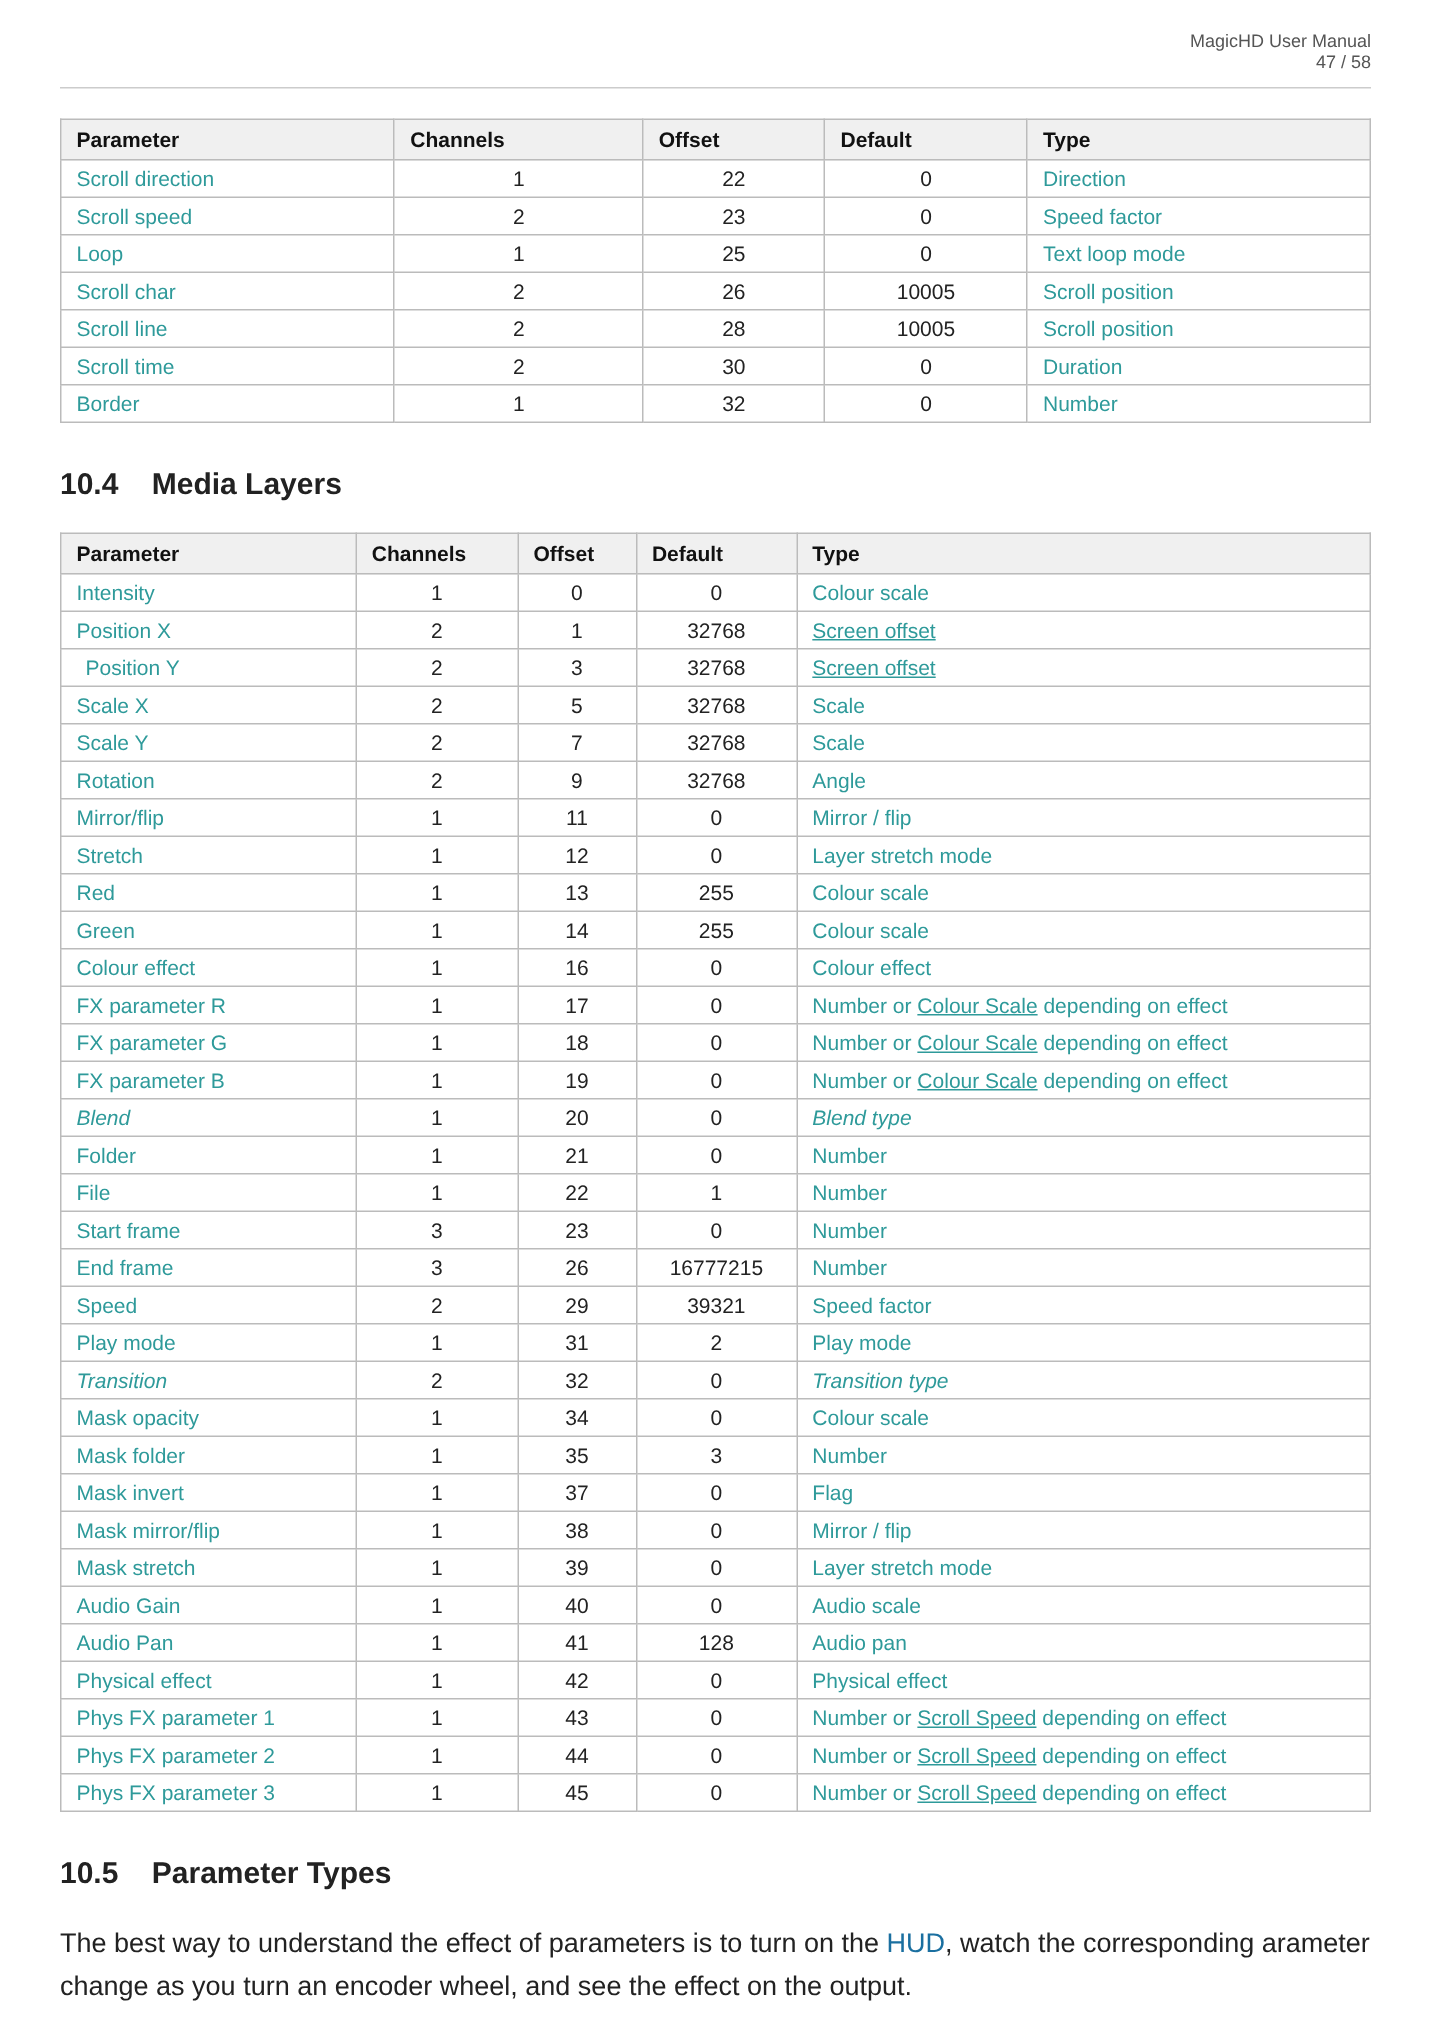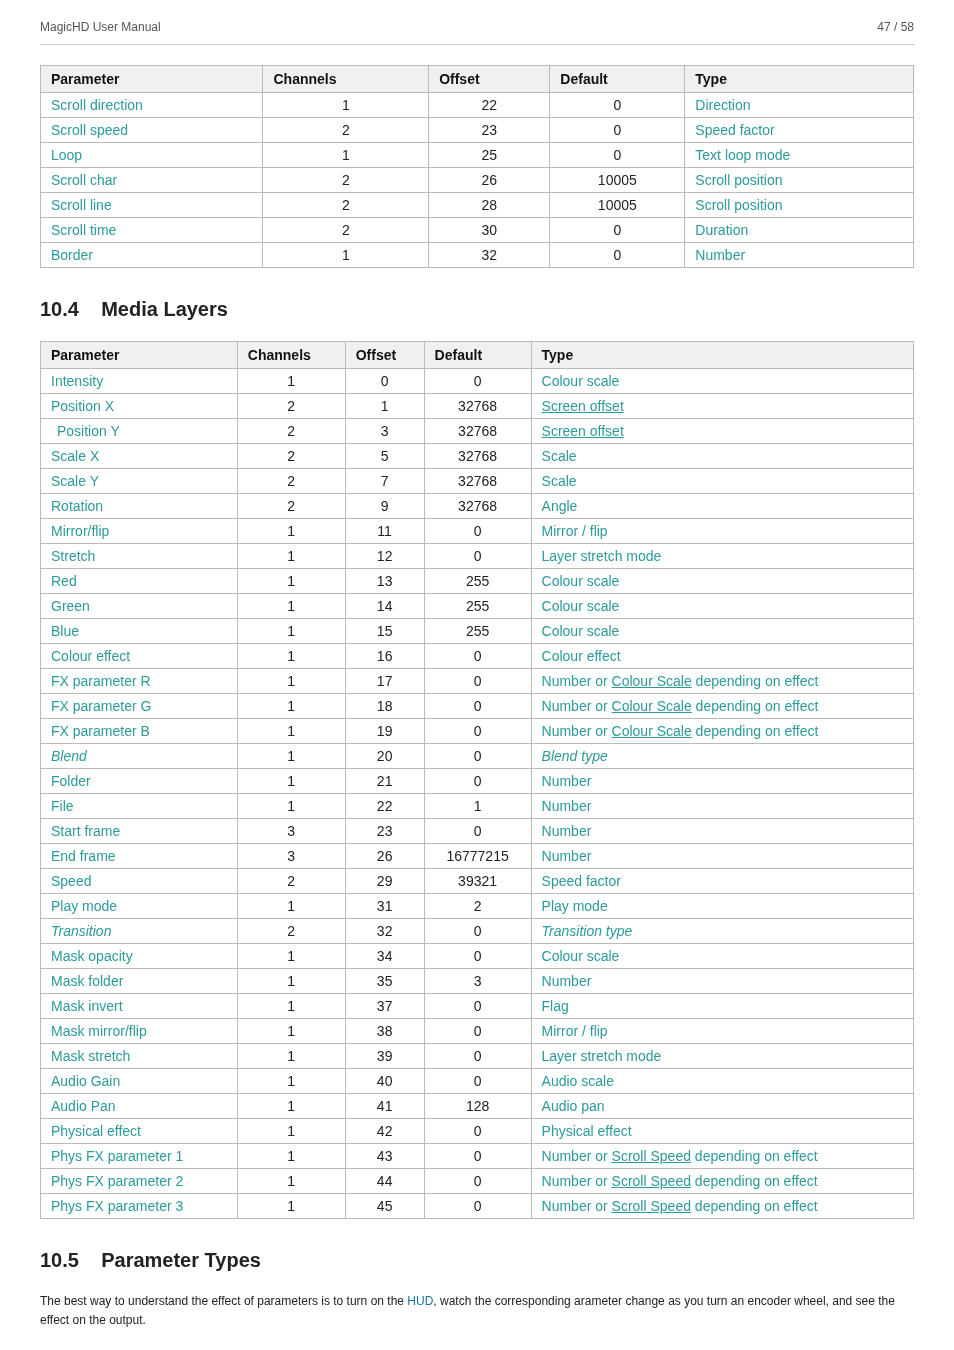--- a/index.html
+++ b/index.html
@@ -14,20 +14,21 @@
     }
     .page-header {
       display: flex;
       justify-content: space-between;
       align-items: flex-end;
       padding-bottom: 10px;
       margin-bottom: 20px;
       border-bottom: 1px solid #ccc;
       font-size: 12px;
       color: #555;
+      flex-direction: column;
     }
     h2 {
       font-size: 20px;
       font-weight: bold;
       margin: 30px 0 20px 0;
       color: #222;
     }
     table {
       width: 100%;
       border-collapse: collapse;
@@ -46,21 +47,21 @@
       border: 1px solid #bbb;
       padding: 4px 10px;
       text-align: left;
     }
     table td:nth-child(2),
     table td:nth-child(3),
     table td:nth-child(4) {
       text-align: center;
     }
     .para-text {
-      font-size: 12px;
+      font-size: 18px;
       color: #222;
       line-height: 1.6;
       margin-top: 4px;
     }
     .para-text a, .para-link {
       color: #1a6fa0;
       text-decoration: none;
     }
     .divider {
       border: none;
@@ -219,27 +220,20 @@
         <td style="color: rgb(46, 154, 154);">Colour scale</td>
       </tr>
       <tr>
         <td style="color: rgb(46, 154, 154);">Green</td>
         <td>1</td>
         <td>14</td>
         <td>255</td>
         <td style="color: rgb(46, 154, 154);">Colour scale</td>
       </tr>
       <tr>
-        <td style="color: rgb(46, 154, 154);">Blue</td>
-        <td>1</td>
-        <td>15</td>
-        <td>255</td>
-        <td style="color: rgb(46, 154, 154);">Colour scale</td>
-      </tr>
-      <tr>
         <td style="color: rgb(46, 154, 154);">Colour effect</td>
         <td>1</td>
         <td>16</td>
         <td>0</td>
         <td style="color: rgb(46, 154, 154);">Colour effect</td>
       </tr>
       <tr>
         <td style="color: rgb(46, 154, 154);">FX parameter R</td>
         <td>1</td>
         <td>17</td>

